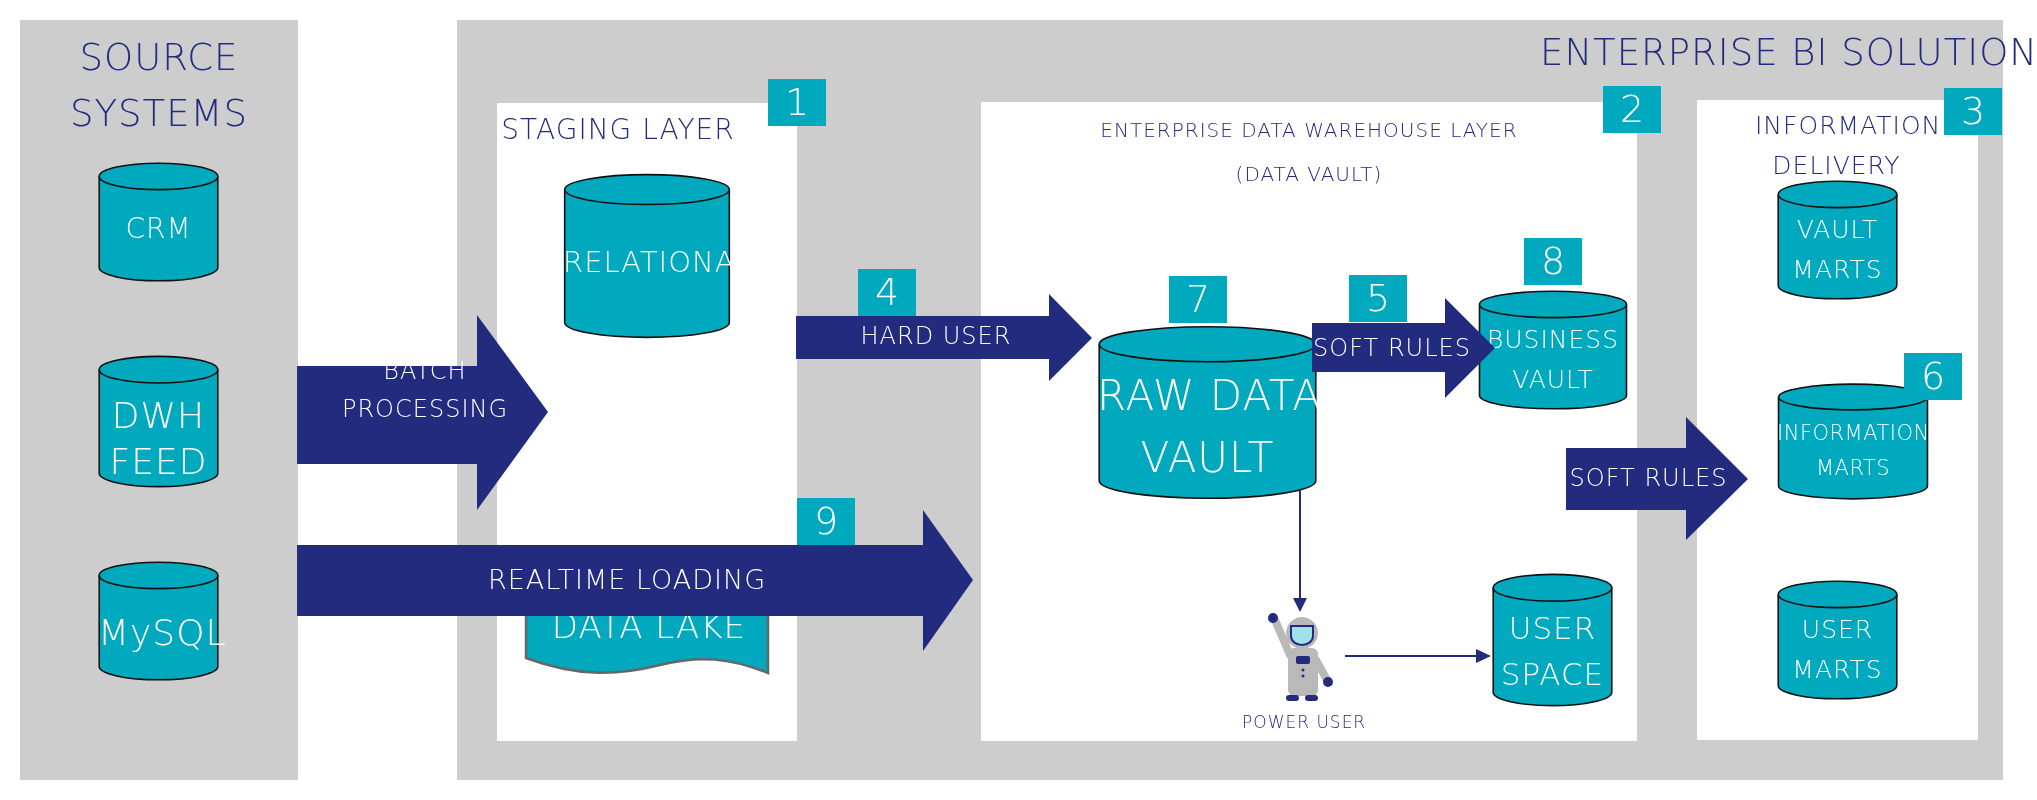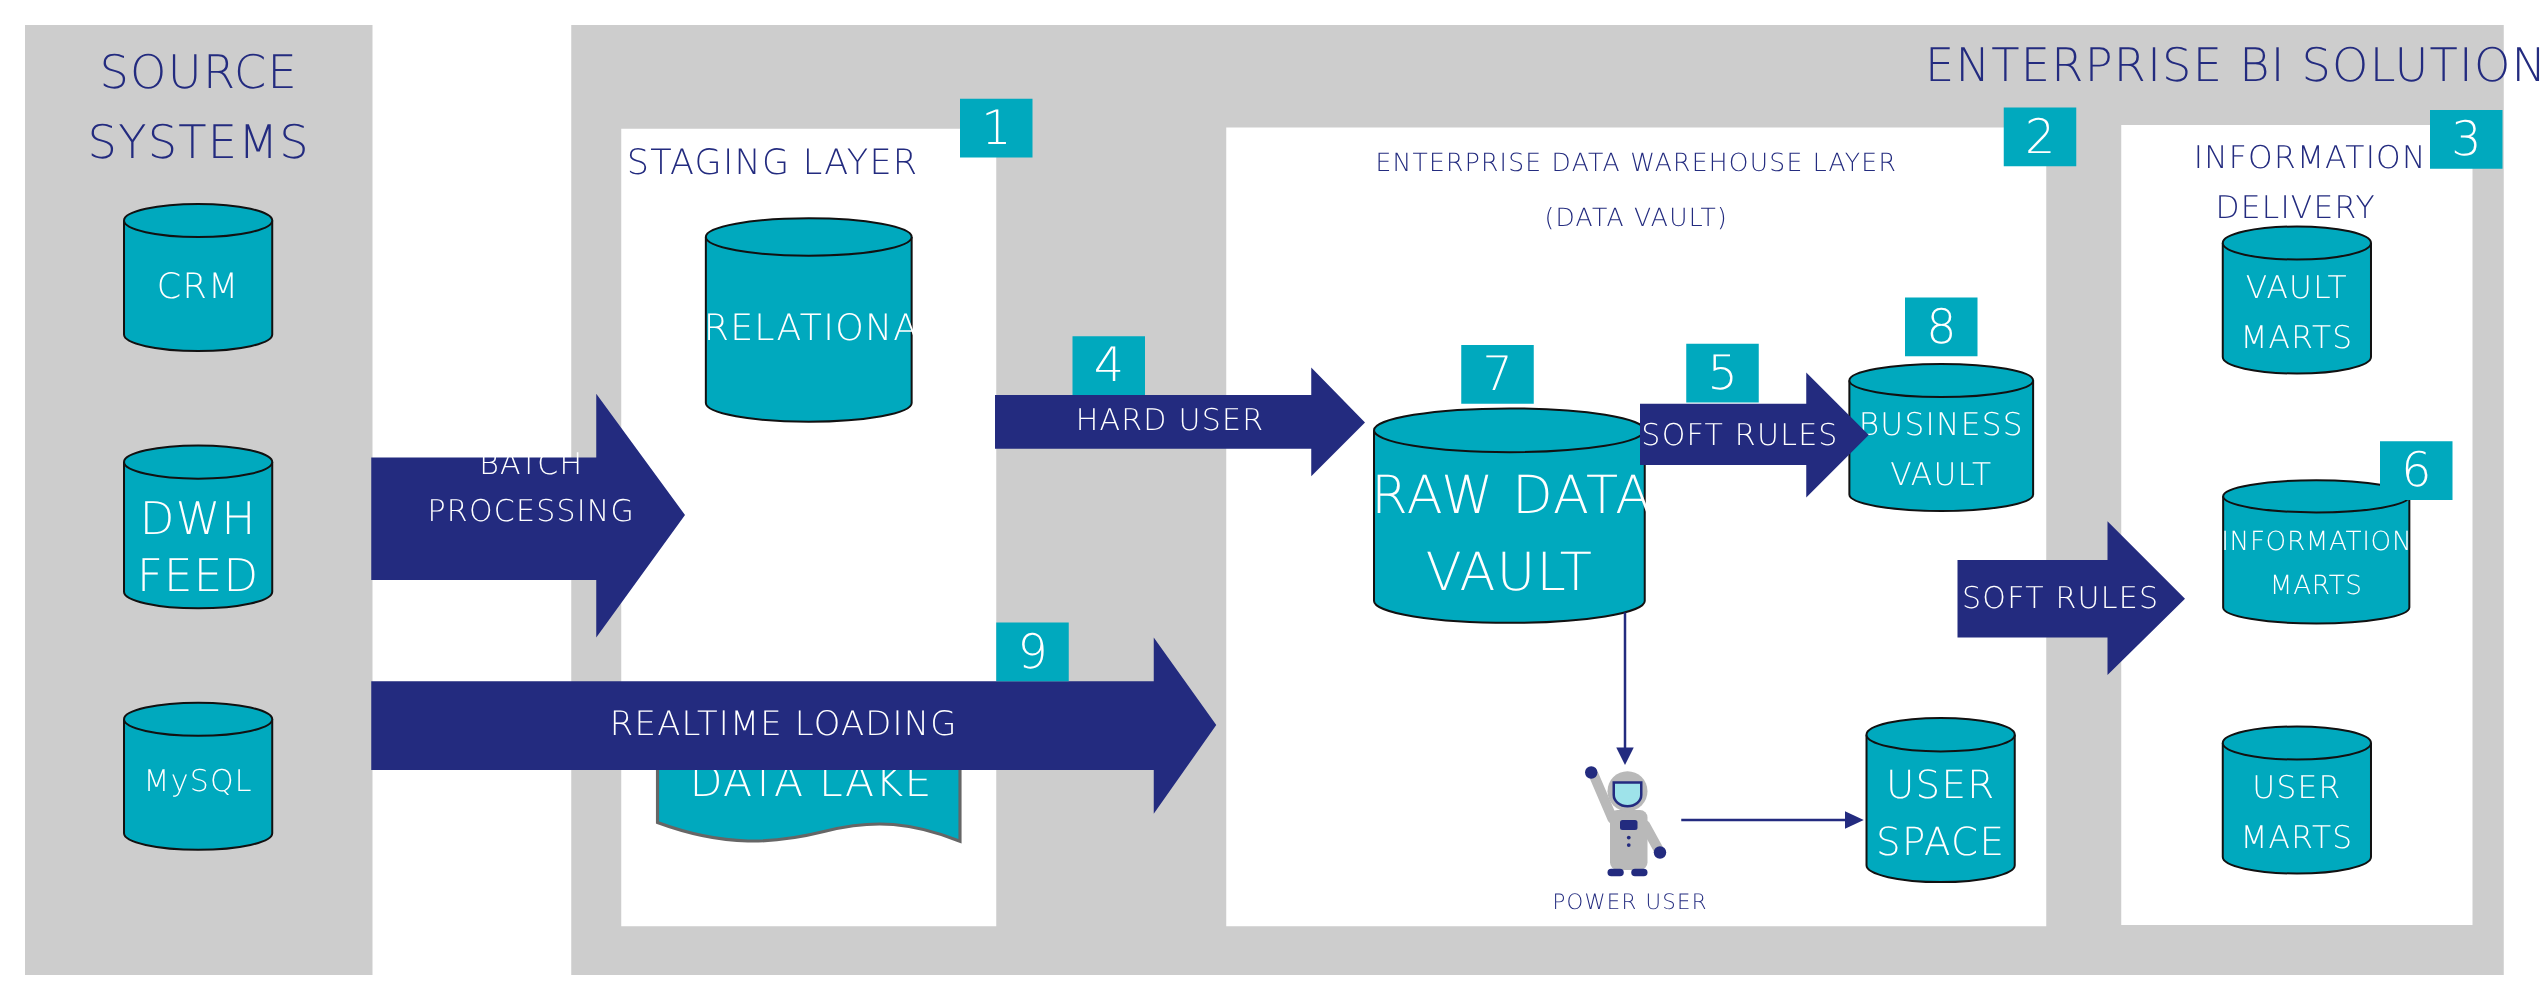--- a/index.html
+++ b/index.html
@@ -66,21 +66,21 @@
   <div class="lbl" style="top:38px;font-size:36px;line-height:46px;">
     <div>DWH</div>
     <div>FEED</div>
   </div>
 </div>
 <div class="cyl" style="left:98px;top:561px;width:121px;height:120px;">
   <svg preserveAspectRatio="none" viewBox="0 0 100 100">
       <path d="M1,12 L1,88 A49,11 0 0 0 99,88 L99,12" fill="#00a9be" stroke="#111" stroke-width="1.6" vector-effect="non-scaling-stroke"></path>
       <ellipse cx="50" cy="12" rx="49" ry="11" fill="#00a9be" stroke="#111" stroke-width="1.6" vector-effect="non-scaling-stroke"></ellipse>
     </svg>
-  <div class="lbl" style="top:48px;font-size:24px;">
+  <div class="lbl" style="top:48px;font-size:36px;">
       <div>MySQL</div>
     </div>
 </div>
 
 <div class="cyl" style="left:563px;top:173px;width:168px;height:166px;">
   <svg preserveAspectRatio="none" viewBox="0 0 100 100">
       <path d="M1,10 L1,90 A49,9 0 0 0 99,90 L99,10" fill="#00a9be" stroke="#111" stroke-width="1.6" vector-effect="non-scaling-stroke"></path>
       <ellipse cx="50" cy="10" rx="49" ry="9" fill="#00a9be" stroke="#111" stroke-width="1.6" vector-effect="non-scaling-stroke"></ellipse>
     </svg>
   <div class="lbl" style="top:70px;font-size:29px;">

